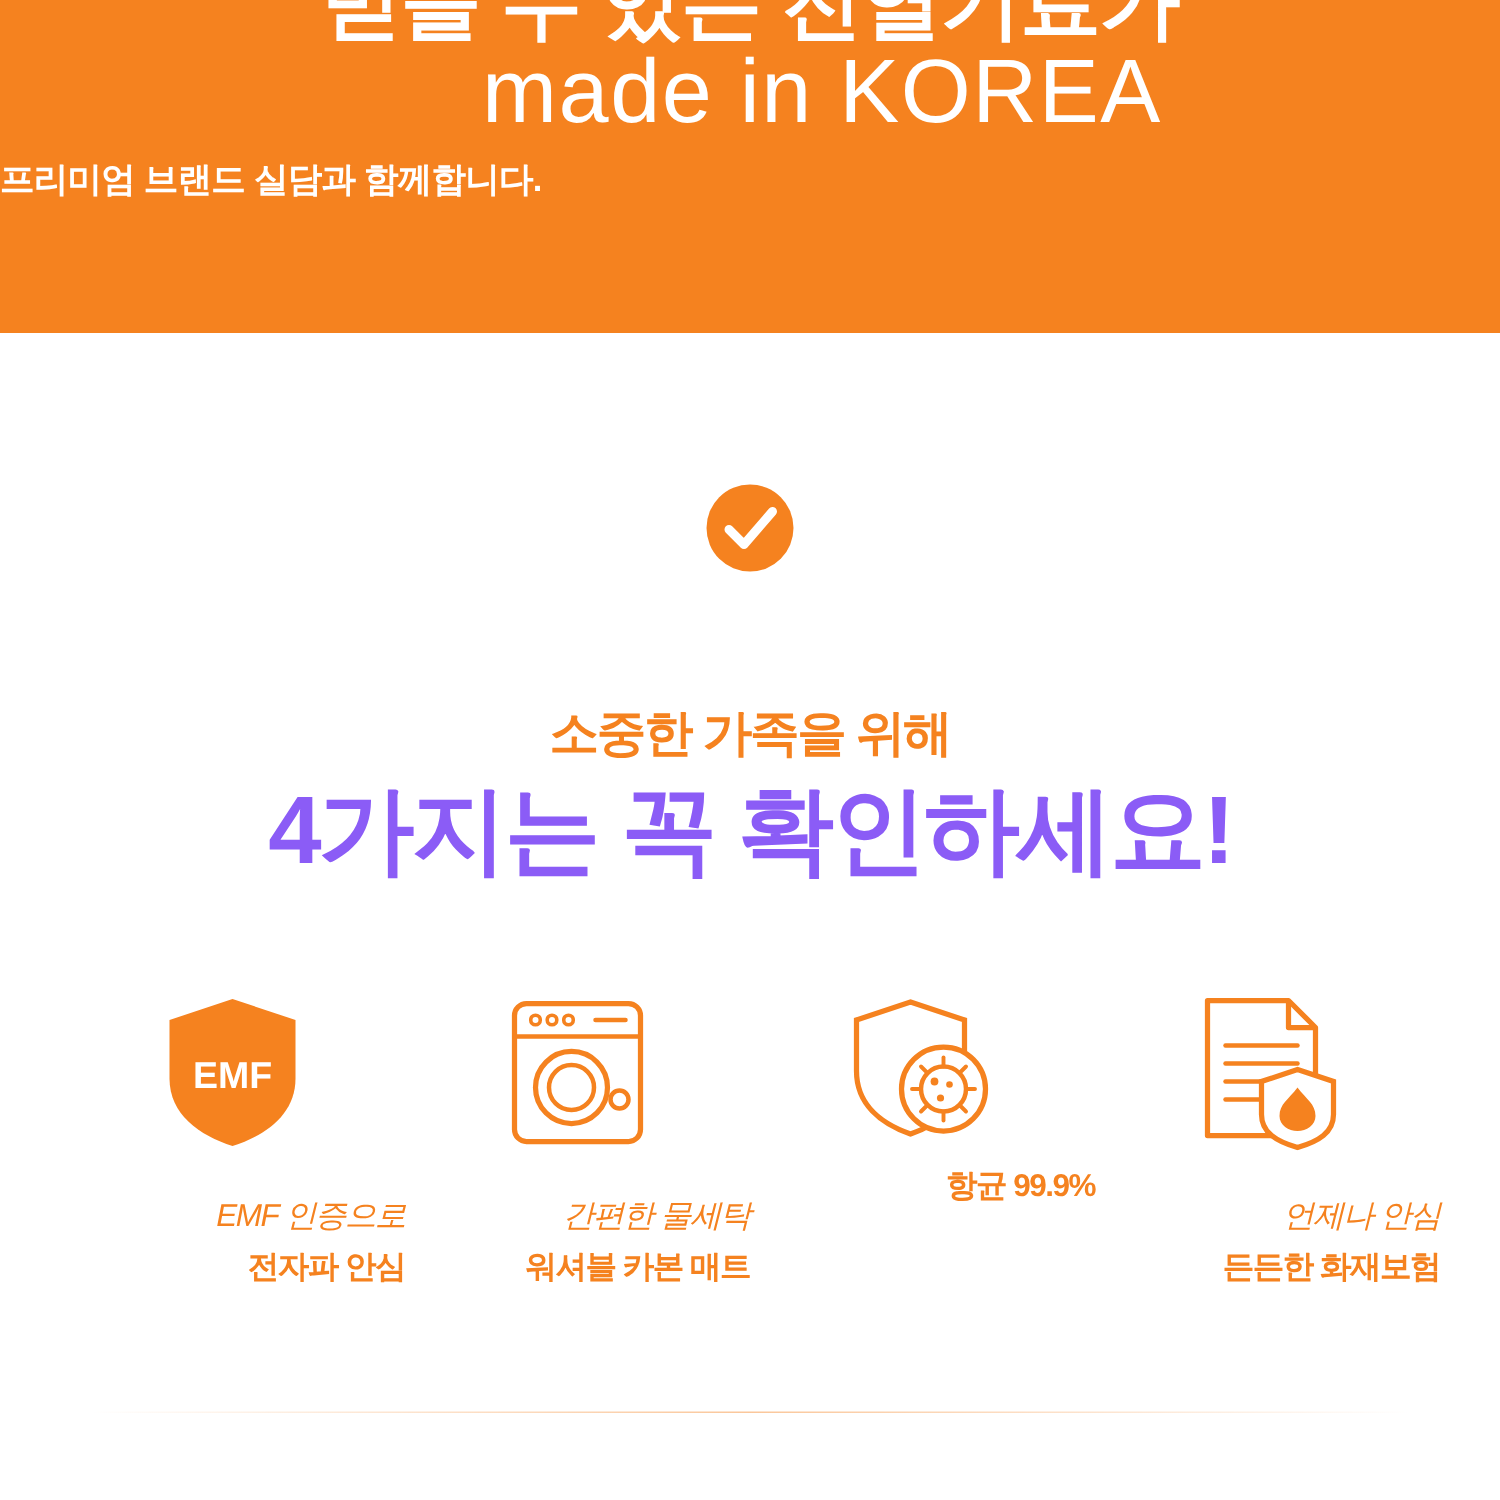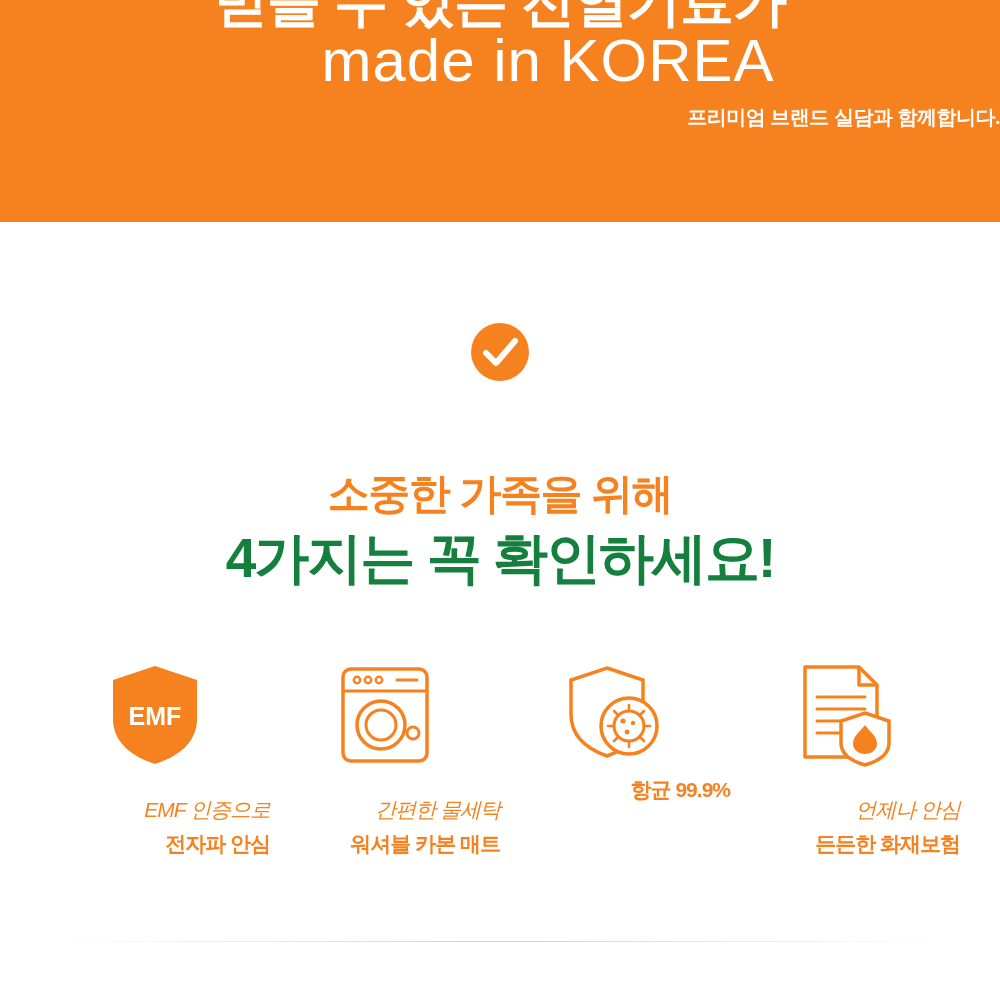--- a/index.html
+++ b/index.html
@@ -55,22 +55,22 @@
     letter-spacing: 1px;
     white-space: nowrap;
     padding-left: 48px;
   }
 
   .hero-line3 {
     position: absolute;
     top: 104px;
     left: 0;
     width: 1000px;
-    text-align: right;
-    font-size: 20px;
+    text-align: left;
+    font-size: 23px;
     font-weight: bold;
     color: #ffffff;
     letter-spacing: -0.5px;
     white-space: nowrap;
   }
 
   
   .check-badge {
     position: absolute;
     top: 322px;
@@ -82,33 +82,33 @@
   
   .headline {
     position: absolute;
     top: 470px;
     left: 0;
     width: 1000px;
     text-align: center;
   }
 
   .headline-sub {
-    font-size: 42px;
+    font-size: 33px;
     font-weight: bold;
     color: #f5821f;
     letter-spacing: -1.5px;
     line-height: 1.15;
     white-space: nowrap;
   }
 
   .headline-main {
     margin-top: 10px;
-    font-size: 55px;
-    font-weight: bold;
-    color: #15803d;
+    font-size: 64px;
+    font-weight: bold;
+    color: #8b5cf6;
     letter-spacing: -2px;
     line-height: 1.1;
     white-space: nowrap;
   }
 
   
   .features {
     position: absolute;
     top: 660px;
     left: 40px;

